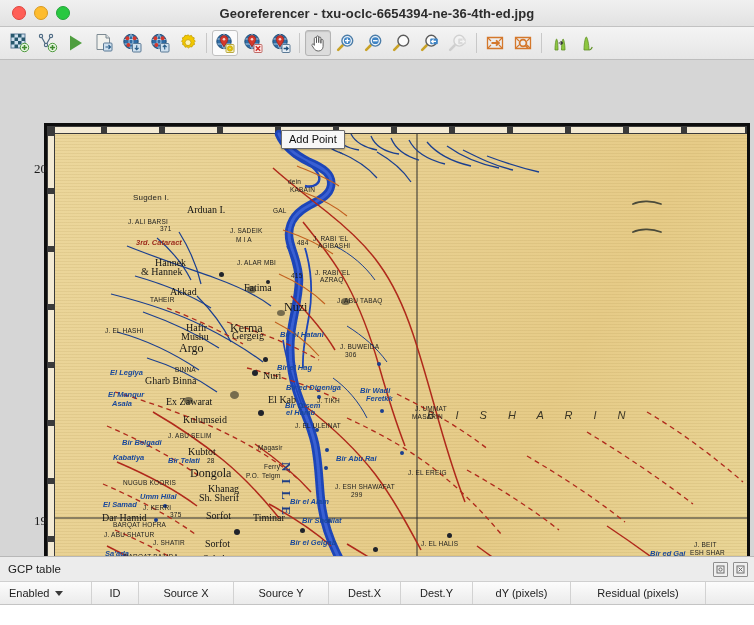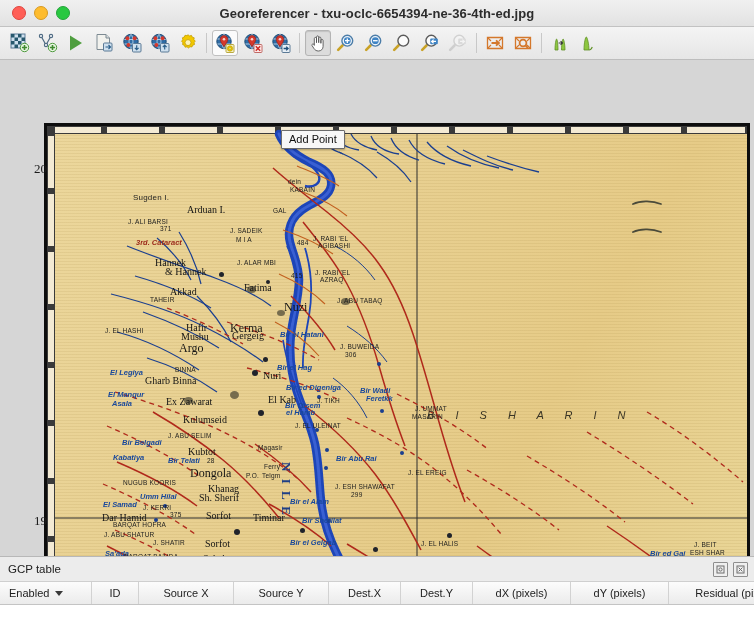--- a/index.html
+++ b/index.html
@@ -613,21 +613,21 @@
             <span class="lbl midtown" style="left: 140px; top: 78px;">Arduan I.</span>
             <span class="lbl hill" style="left: 81px; top: 92px;">J. ALI BARSI</span>
             <span class="lbl hill" style="left: 113px; top: 99px;">371</span>
             <span class="lbl red" style="left: 89px; top: 112px;">3rd. Cataract</span>
             <span class="lbl hill" style="left: 183px; top: 101px;">J. SADEIK</span>
             <span class="lbl hill" style="left: 189px; top: 110px;">M I A</span>
             <span class="lbl hill" style="left: 250px; top: 113px;">484</span>
             <span class="lbl hill" style="left: 266px; top: 109px;">J. RABI 'EL</span>
             <span class="lbl hill" style="left: 271px; top: 116px;">AGIBASHI</span>
             <span class="lbl midtown" style="left: 108px; top: 131px;">Hannek</span>
-            <span class="lbl midtown" style="left: 118px; top: 140px;">&amp; Hannek</span>
+            <span class="lbl midtown" style="left: 94px; top: 140px;">&amp; Hannek</span>
             <span class="lbl hill" style="left: 190px; top: 133px;">J. ALAR MBI</span>
             <span class="lbl hill" style="left: 244px; top: 146px;">415</span>
             <span class="lbl hill" style="left: 268px; top: 143px;">J. RABI 'EL</span>
             <span class="lbl hill" style="left: 273px; top: 150px;">AZRAQ</span>
             <span class="lbl midtown" style="left: 123px; top: 160px;">Akkad</span>
             <span class="lbl midtown" style="left: 197px; top: 156px;">Fatima</span>
             <span class="lbl hill" style="left: 290px; top: 171px;">J. ABU TABAQ</span>
             <span class="lbl hill" style="left: 103px; top: 170px;">TAHEIR</span>
             <span class="lbl bigtown" style="left: 183px; top: 174px; margin-top: 21px;">Kerma</span>
             <span class="lbl bigtown" style="left: 237px; top: 174px;">Nuzi</span>
@@ -742,23 +742,20 @@
           <div class="th" style="width: 95px; flex: 0 0 95px;">
             <span>Source Y</span>
           </div>
           <div class="th" style="width: 72px; flex: 0 0 72px;">
             <span>Dest.X</span>
           </div>
           <div class="th" style="width: 72px; flex: 0 0 72px;">
             <span>Dest.Y</span>
           </div>
           <div class="th" style="width: 98px; flex: 0 0 98px;">
-            <span>dX (pixels)</span>
-          </div>
-          <div class="th" style="width: 98px; flex: 0 0 98px;">
             <span>dY (pixels)</span>
           </div>
           <div class="th" style="width: 135px; flex: 0 0 135px;">
             <span>Residual (pixels)</span>
           </div>
         </div>
       <div class="gcp-body"></div>
     </div>
   </div>
 

